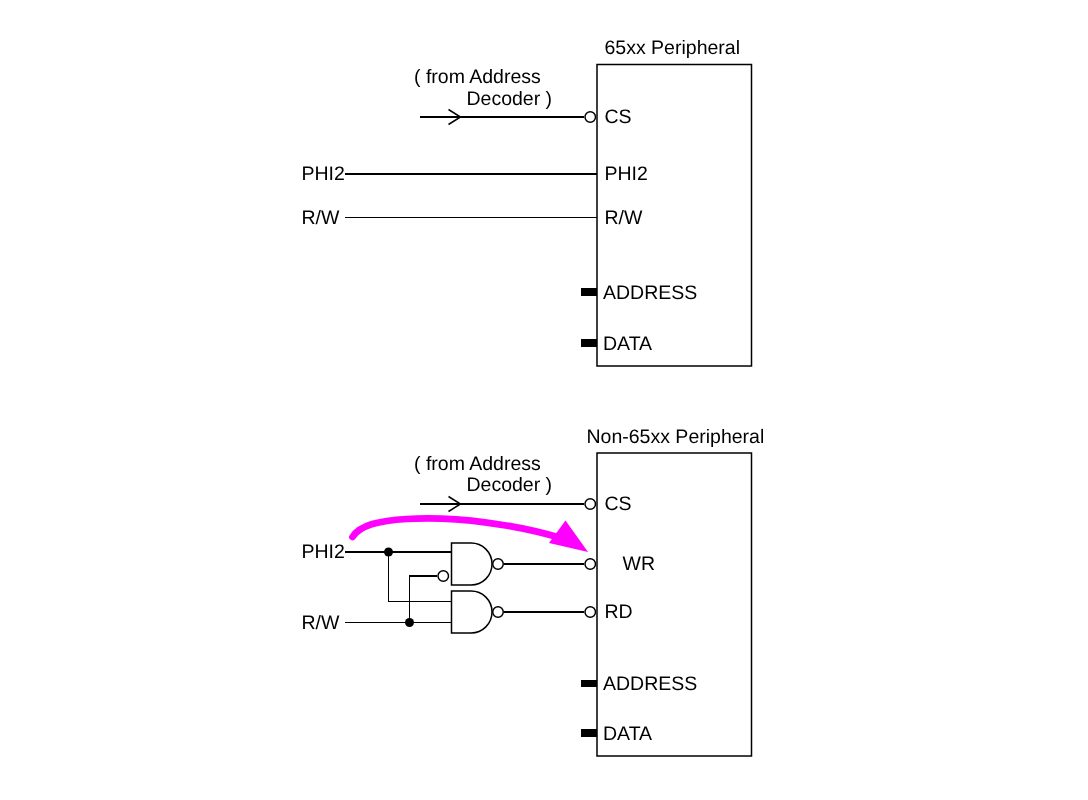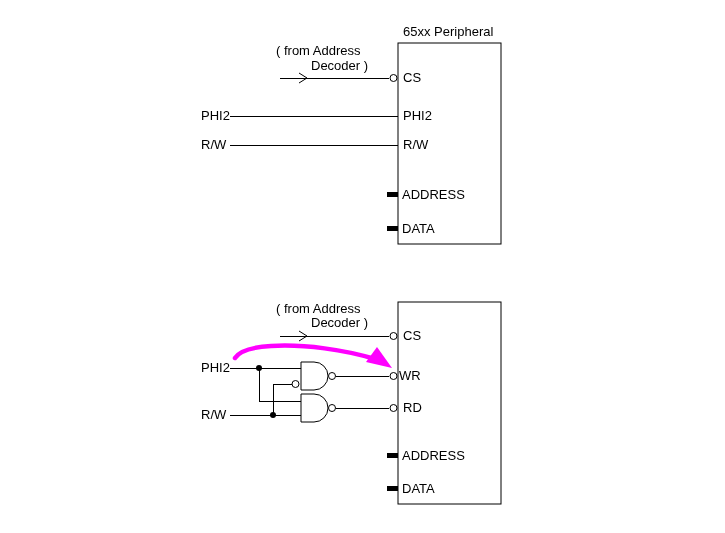--- a/index.html
+++ b/index.html
@@ -92,23 +92,24 @@
   <div class="lbl" style="left:253px; top:44px;">( from Address</div>
   <div class="lbl" style="left:288px; top:59px;">Decoder )</div>
   <div class="lbl" style="left:178px; top:109px;">PHI2</div>
   <div class="lbl" style="left:178px; top:138px;">R/W</div>
   <div class="lbl" style="left:380px; top:71px;">CS</div>
   <div class="lbl" style="left:380px; top:109px;">PHI2</div>
   <div class="lbl" style="left:380px; top:138px;">R/W</div>
   <div class="lbl" style="left:379px; top:188px;">ADDRESS</div>
   <div class="lbl" style="left:379px; top:222px;">DATA</div>
 
+  <div class="lbl" style="left:368px; top:284px;">Non-65xx Peripheral</div>
   <div class="lbl" style="left:253px; top:302px;">( from Address</div>
   <div class="lbl" style="left:288px; top:316px;">Decoder )</div>
   <div class="lbl" style="left:178px; top:361px;">PHI2</div>
   <div class="lbl" style="left:178px; top:408px;">R/W</div>
   <div class="lbl" style="left:380px; top:329px;">CS</div>
-  <div class="lbl" style="left:376px; top:369px;">WR</div>
+  <div class="lbl" style="left:392px; top:369px;">WR</div>
   <div class="lbl" style="left:380px; top:401px;">RD</div>
   <div class="lbl" style="left:379px; top:449px;">ADDRESS</div>
   <div class="lbl" style="left:379px; top:482px;">DATA</div>
 
 </div>
 
 </body></html>

